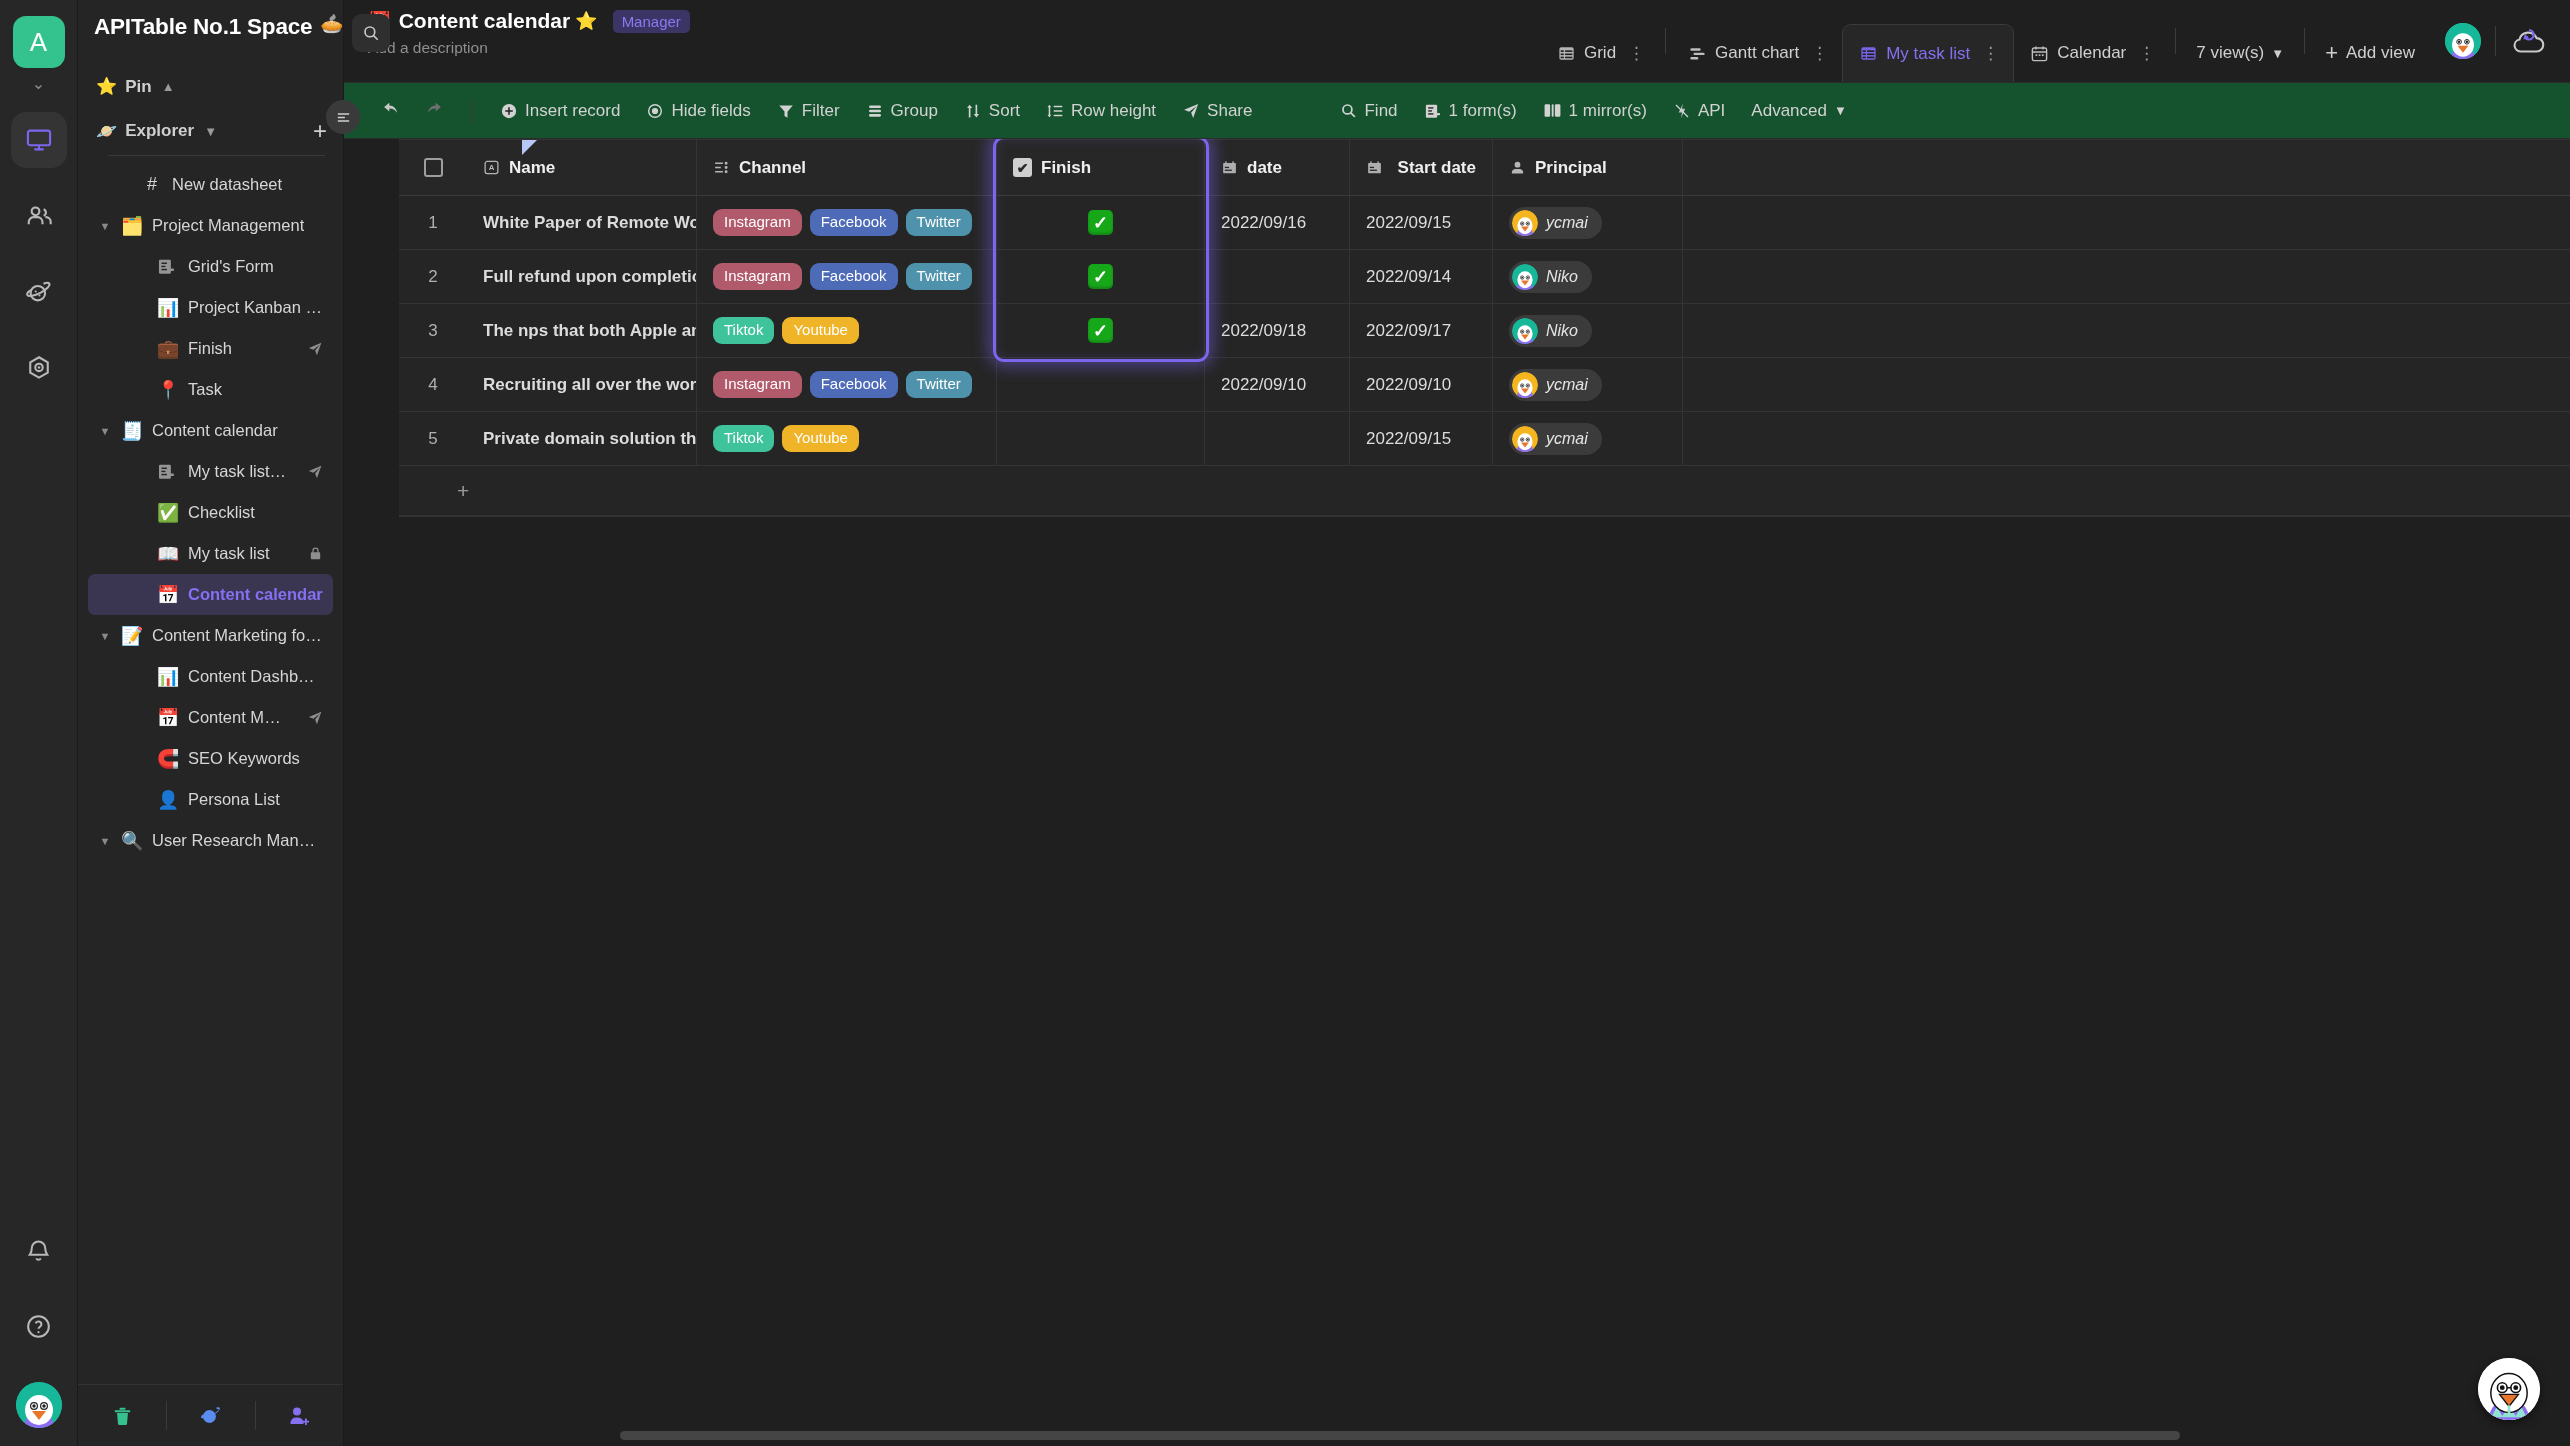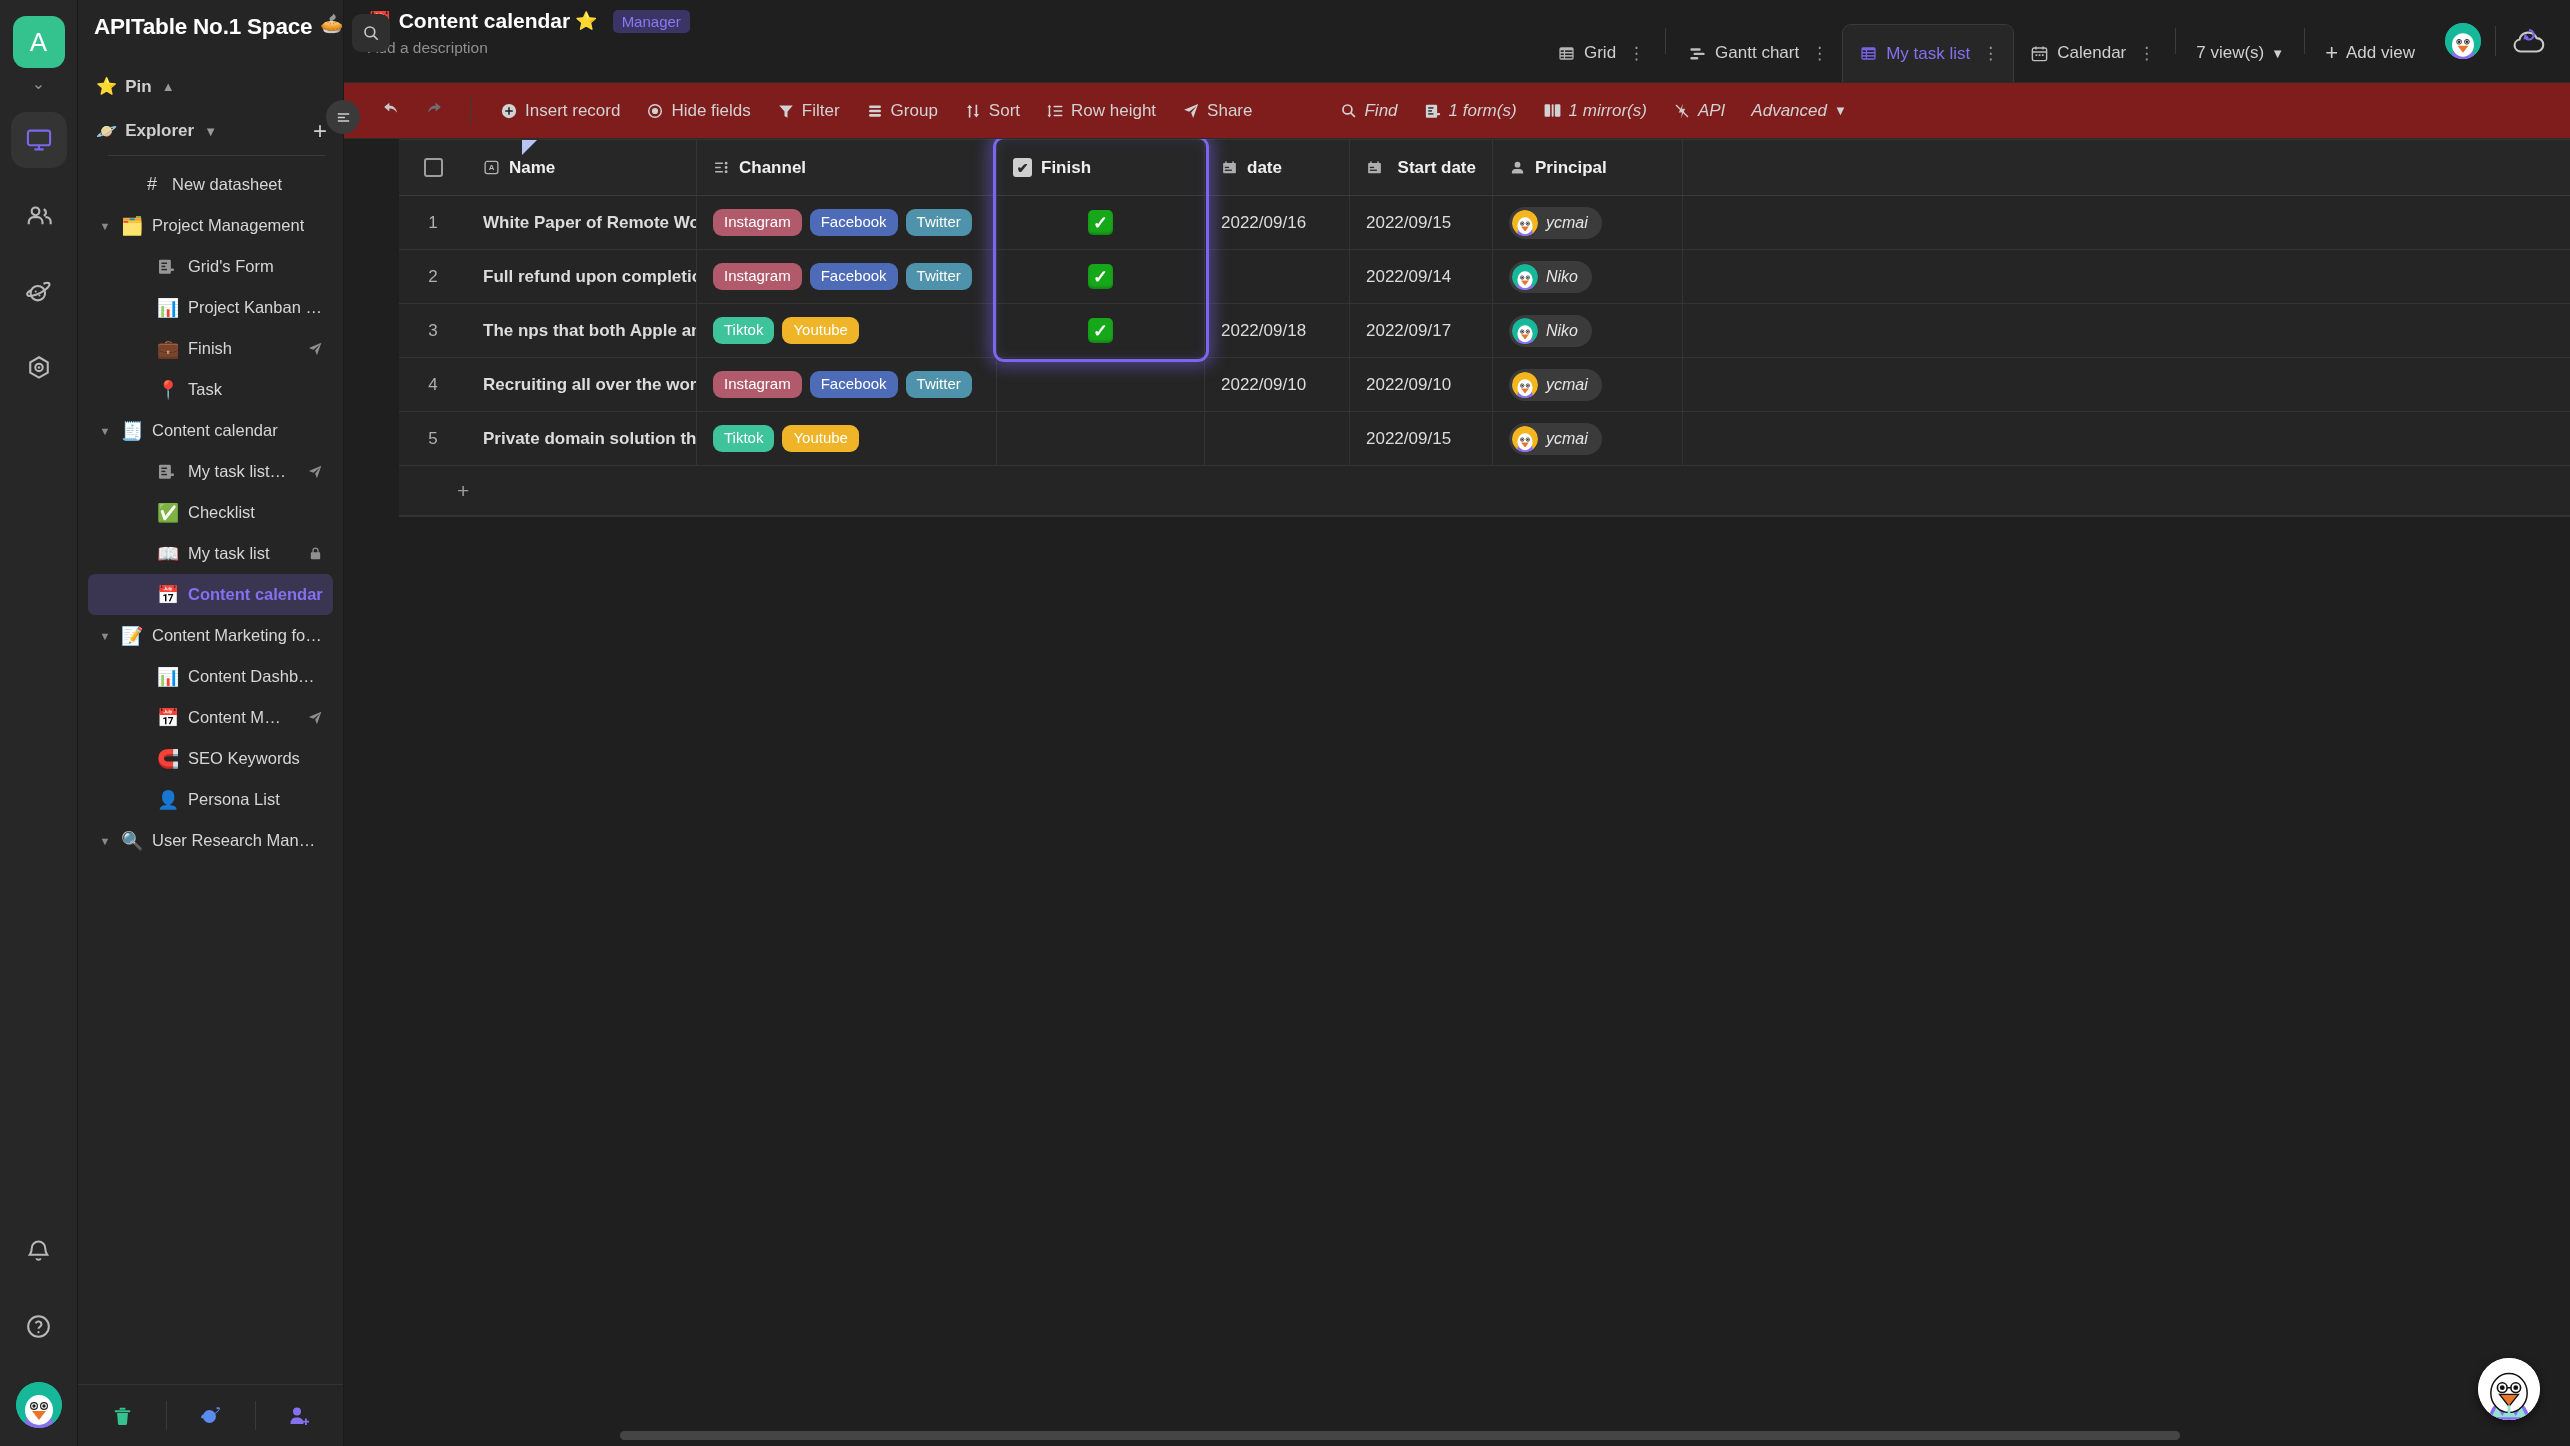--- a/index.html
+++ b/index.html
@@ -147,21 +147,21 @@
   .tb-right { display: flex; align-items: center; gap: 14px; padding: 0 22px 0 16px; }
   .tb-avatar {
     width: 36px; height: 36px; border-radius: 50%;
     background: #17b89a; overflow: hidden;
     display: flex; align-items: flex-end; justify-content: center;
   }
   .tb-vertsep { width: 1px; height: 30px; background: #3c3c3c; }
 
   .toolbar {
     height: 56px; display: flex; align-items: center;
-    padding-left: 26px; gap: 0; background: #7f1d1d;
+    padding-left: 26px; gap: 0; background: #14532d;
     border-bottom: 1px solid #2c2c2c;
   }
   .tool-ico-btn {
     width: 42px; height: 38px; display: flex; align-items: center; justify-content: center;
     color: #c7c7c7; font-size: 19px;
   }
   .tool-ico-btn.dim { color: #6f6f6f; }
   .tool-sep { width: 1px; height: 26px; background: #3c3c3c; margin: 0 16px; }
   .tool-btn {
     display: flex; align-items: center; gap: 7px;
@@ -689,21 +689,21 @@
           <div class="tool-btn">
             <span style="display:flex;">
               <svg width="18" height="18" viewBox="0 0 24 24" fill="currentColor">
                 <path d="M21.5 2.6L2.8 10.4l6.7 2.6 10.1-7.6-7.4 8.8 2.7 7.2z"></path>
               </svg>
             </span>
             <span>Share</span>
           </div>
         </div>
       <div class="tool-gap"></div>
-      <div id="toolbtns-right" style="display:flex;align-items:center;font-style:italic;">
+      <div id="toolbtns-right" style="display:flex;align-items:center;">
           <div class="tool-btn">
             <span style="display:flex;">
               <svg width="17" height="17" viewBox="0 0 24 24" fill="none" stroke="currentColor" stroke-width="2.4">
                 <circle cx="10.5" cy="10.5" r="6.3"></circle>
                 <path d="M15.3 15.3L21 21"></path>
               </svg>
             </span>
             <span>Find</span>
           </div>
           <div class="tool-btn">

